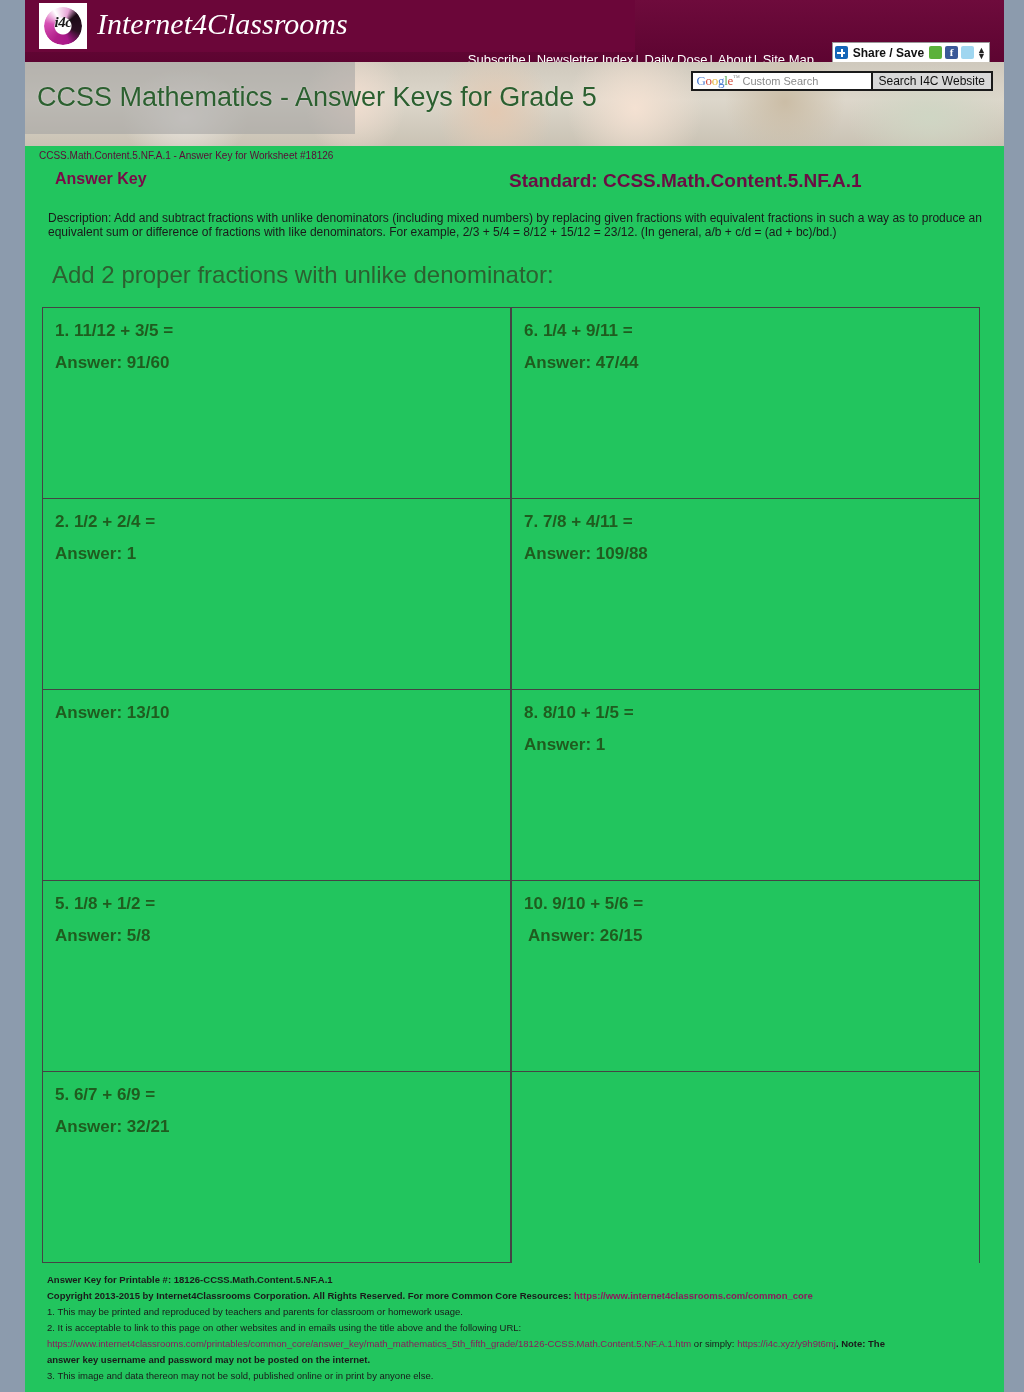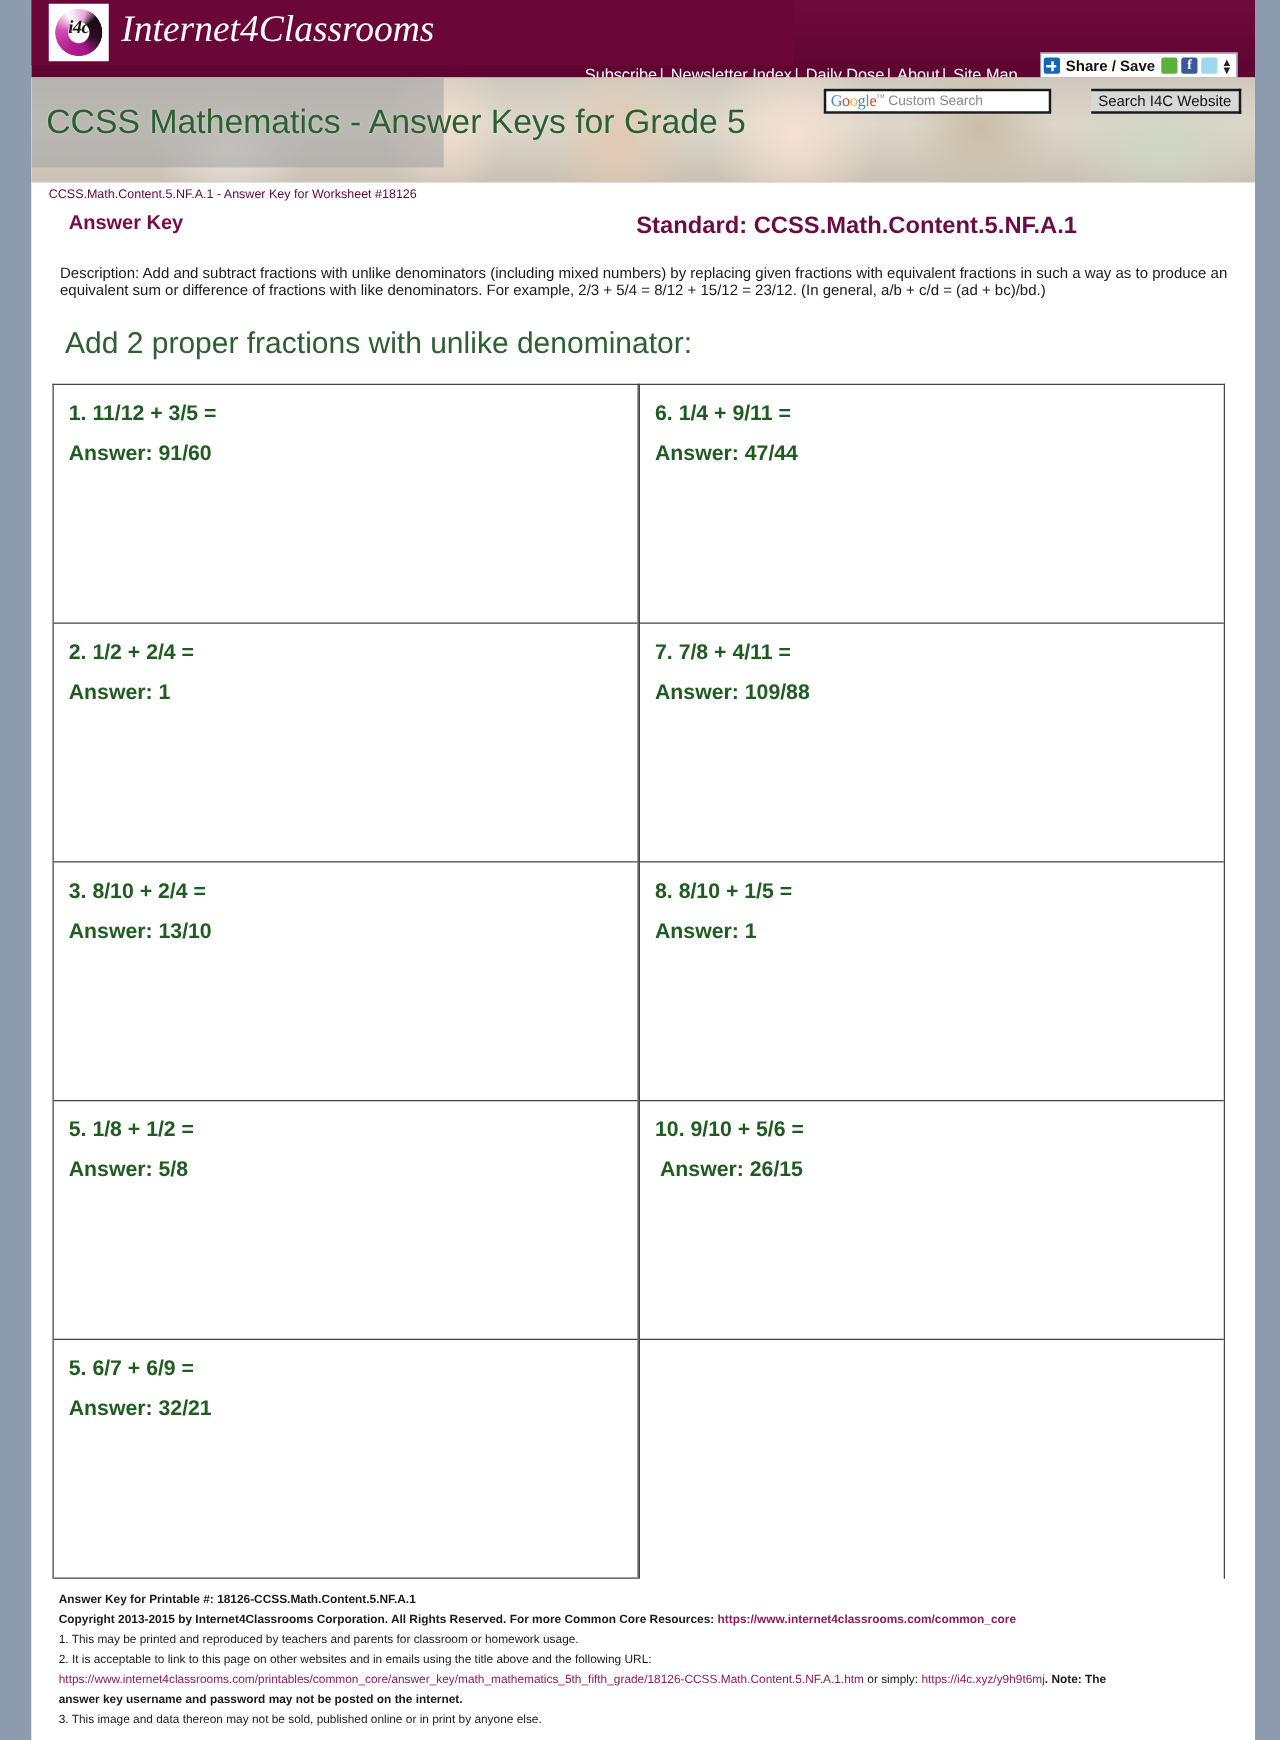--- a/index.html
+++ b/index.html
@@ -13,21 +13,21 @@
     background: #8c9bad;
     font-family: "Liberation Sans", sans-serif;
     overflow: hidden;
   }
   .page {
     position: absolute;
     left: 25px;
     top: 0;
     width: 979px;
     height: 1392px;
-    background: #ffffff;
+    background: #22c55e;
     overflow: hidden;
   }
 
   
   .topbar {
     position: relative;
     height: 62px;
     background: #6b0639;
     background: linear-gradient(to bottom, #6e0b3c 0%, #5d0431 100%);
     overflow: hidden;
@@ -157,21 +157,20 @@
     color: #2c6030;
     text-shadow: 0 0 2px rgba(255,255,255,0.45);
     white-space: nowrap;
   }
   .searchbox {
     position: absolute;
     right: 11px; top: 9px;
     display: flex;
     height: 20px;
     align-items: stretch;
-    gap: 32px;
   }
   .search-input {
     width: 182px;
     height: 20px;
     box-sizing: border-box;
     border: 2px solid #1a1a1a;
     background: #ffffff;
     font-size: 11px;
     color: #8a8a8a;
     padding: 0 4px;
@@ -352,21 +351,20 @@
     <div class="col">
       <div class="cell">
         <div class="q-text">1. 11/12 + 3/5 =</div>
         <div class="a-text">Answer: 91/60</div>
       </div>
       <div class="cell">
         <div class="q-text">2. 1/2 + 2/4 =</div>
         <div class="a-text">Answer: 1</div>
       </div>
       <div class="cell">
-        <div class="q-text">3. 8/10 + 2/4 =</div>
         <div class="a-text">Answer: 13/10</div>
       </div>
       <div class="cell">
         <div class="q-text">5. 1/8 + 1/2 =</div>
         <div class="a-text">Answer: 5/8</div>
       </div>
       <div class="cell">
         <div class="q-text">5. 6/7 + 6/9 =</div>
         <div class="a-text">Answer: 32/21</div>
       </div>

